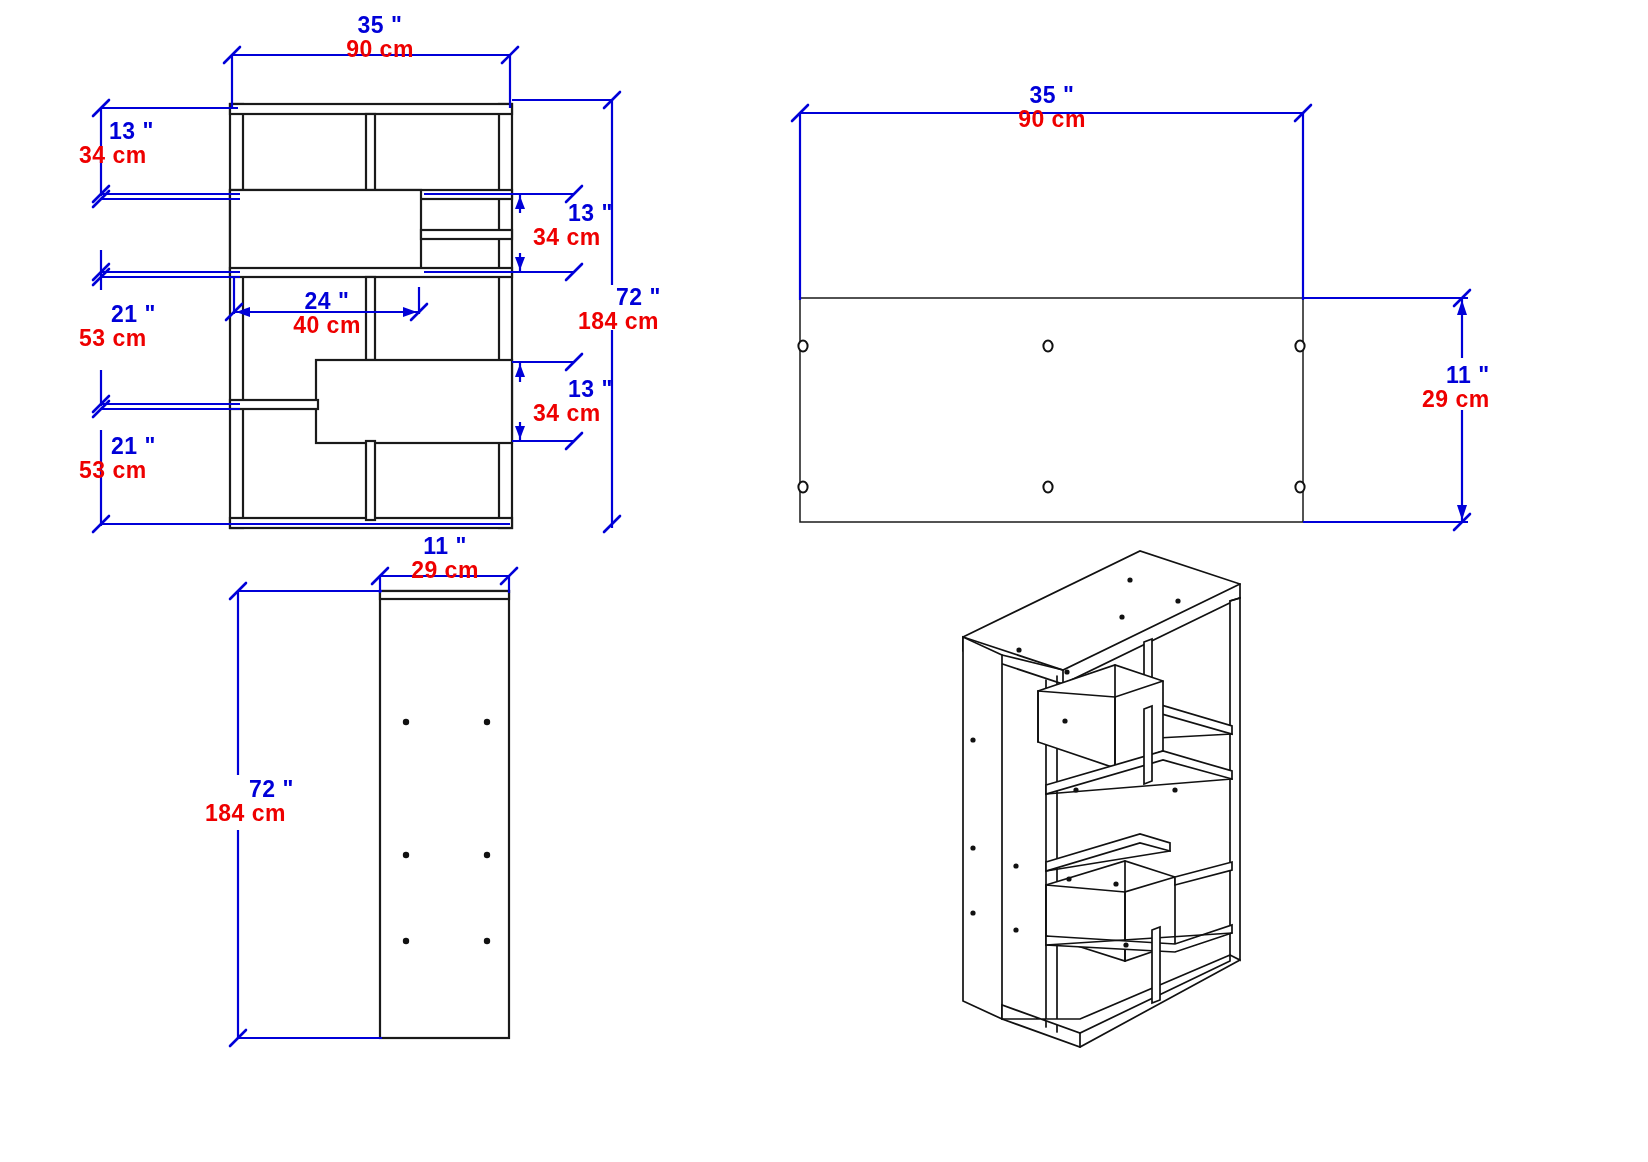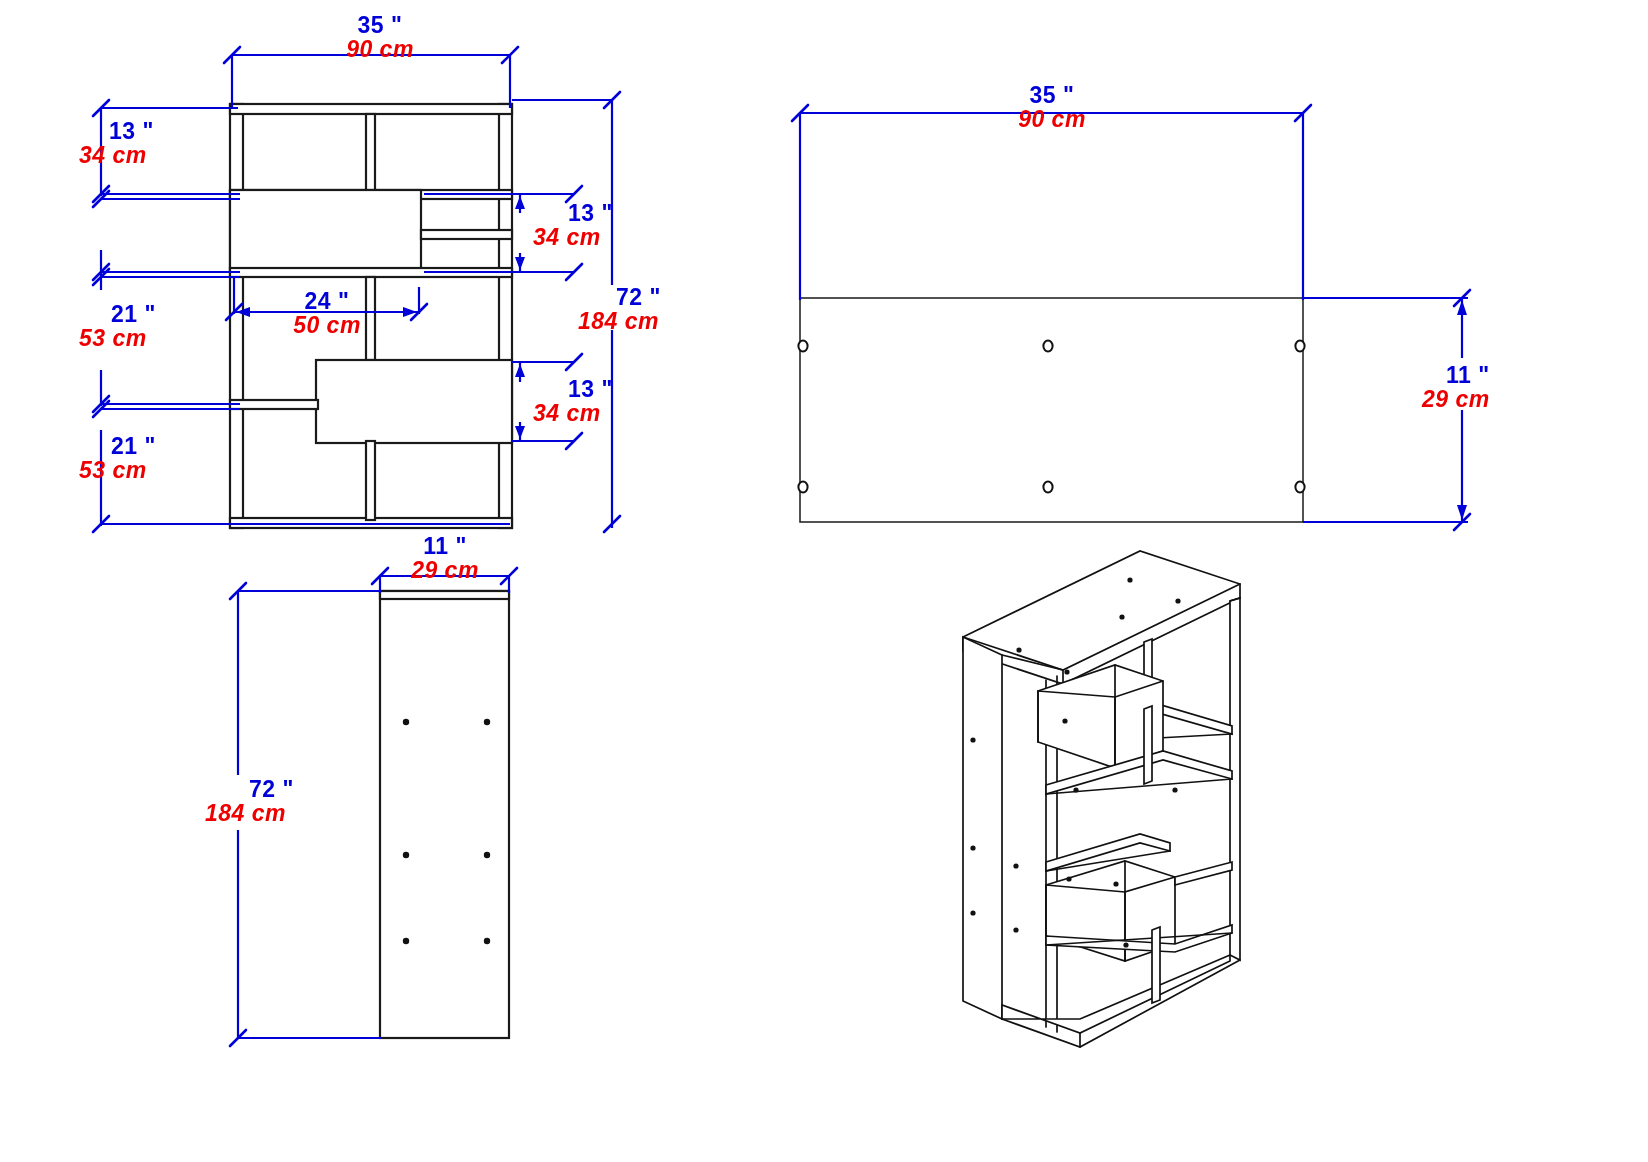--- a/index.html
+++ b/index.html
@@ -41,21 +41,20 @@
   }
   .dim-in {
     color: #0000d8;
     font-size: 23px;
     letter-spacing: 0.5px;
   }
   .dim-cm {
     color: #ee0000;
     font-size: 23px;
     letter-spacing: 0.5px;
-    font-style: italic;
   }
   .ctr { text-align: center; }
   .lft { text-align: left; }
 </style>
 </head>
 <body>
 
 <div id="page">
 
   <svg class="drawing" viewBox="0 0 1648 1162">
@@ -304,21 +303,21 @@
     <div class="dim-cm">34 cm</div>
   </div>
 
   <div class="dim-label lft" style="left:578px; top:286px; width:130px;">
     <div class="dim-in" style="padding-left:38px;">72 "</div>
     <div class="dim-cm">184 cm</div>
   </div>
 
   <div class="dim-label ctr" style="left:247px; top:290px; width:160px;">
     <div class="dim-in">24 "</div>
-    <div class="dim-cm">50 cm</div>
+    <div class="dim-cm">40 cm</div>
   </div>
 
   <div class="dim-label ctr" style="left:972px; top:84px; width:160px;">
     <div class="dim-in">35 "</div>
     <div class="dim-cm">90 cm</div>
   </div>
 
   <div class="dim-label lft" style="left:1422px; top:364px; width:150px;">
     <div class="dim-in" style="padding-left:24px;">11 "</div>
     <div class="dim-cm">29 cm</div>

